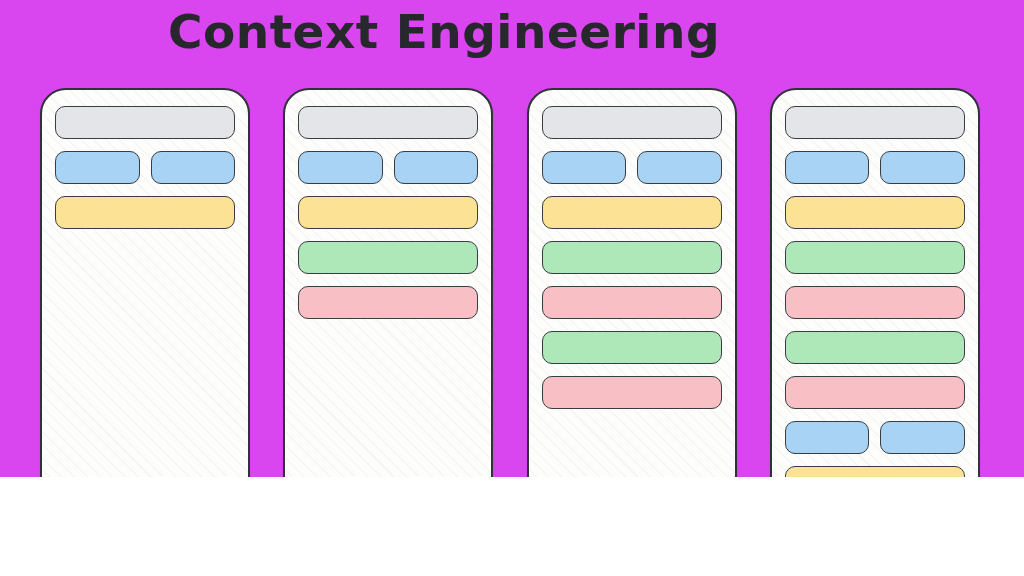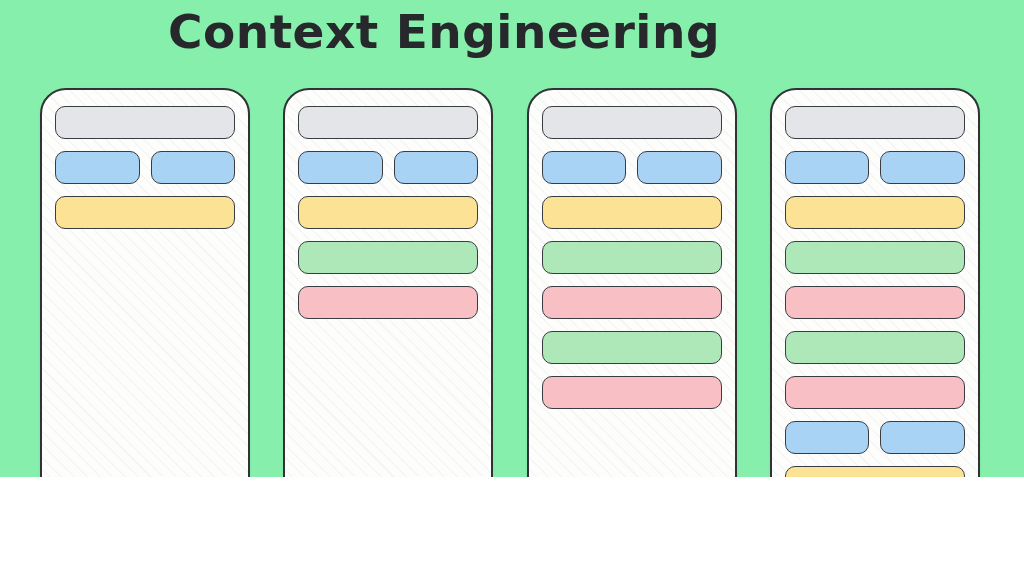--- a/index.html
+++ b/index.html
@@ -4,21 +4,21 @@
 <style>
   html, body {
     margin: 0;
     padding: 0;
     background: #ffffff;
   }
   .stage {
     position: relative;
     width: 1024px;
     height: 477px;
-    background: #86efac;
+    background: #d946ef;
     overflow: hidden;
     font-family: "DejaVu Sans", "Liberation Sans", sans-serif;
   }
   .title {
     position: absolute;
     top: 4px;
     left: 0;
     width: 100%;
     margin: 0;
     text-align: center;

